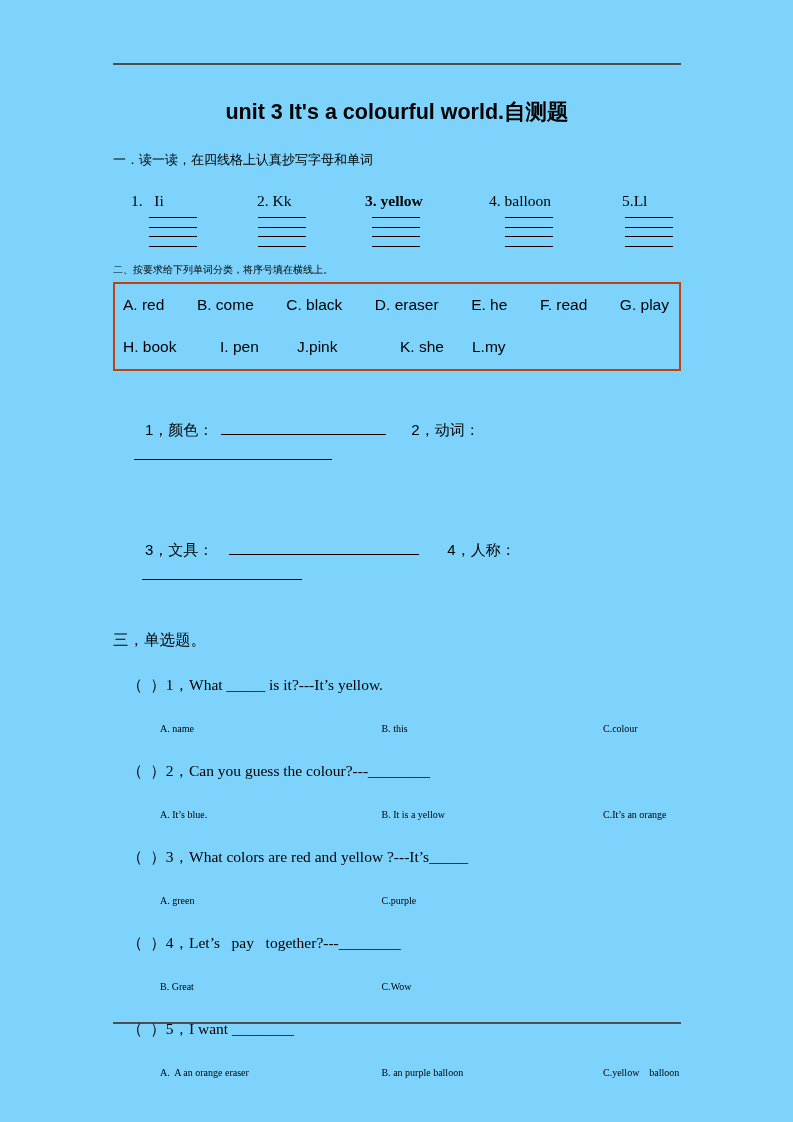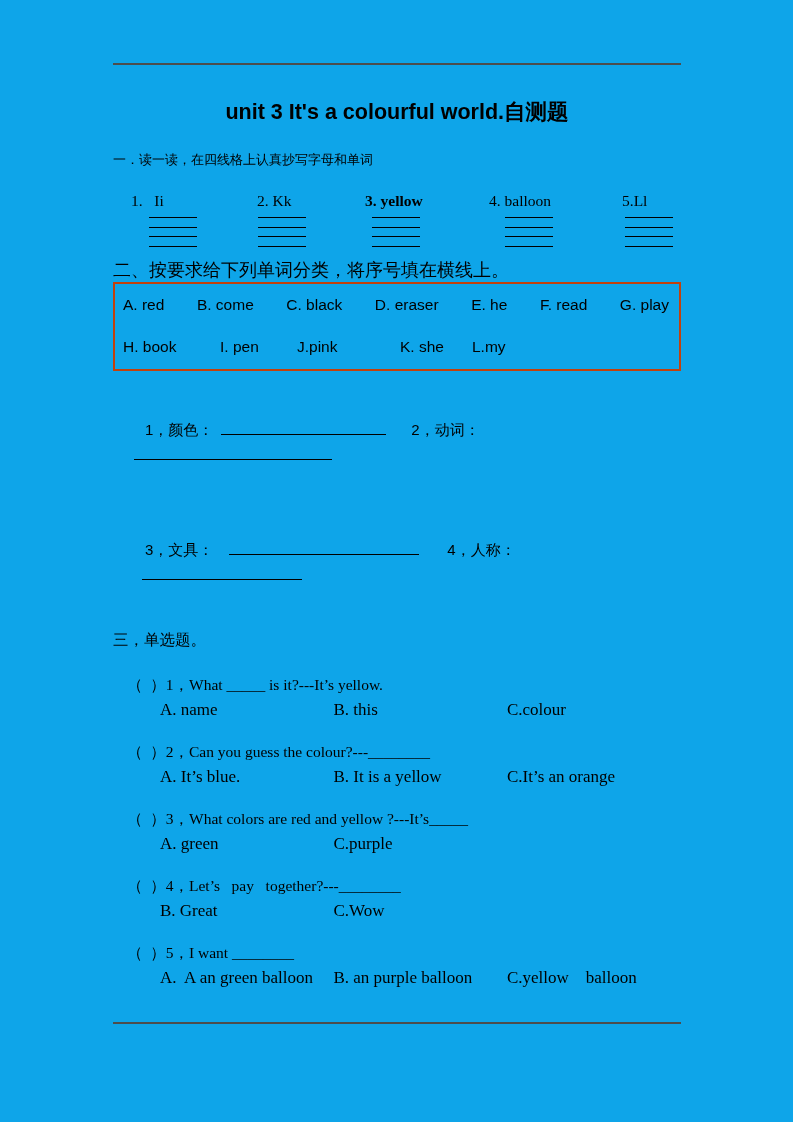--- a/index.html
+++ b/index.html
@@ -1,21 +1,21 @@
 <!DOCTYPE html>
 <html><head>
 <meta charset="utf-8">
 <style>
   * { margin: 0; padding: 0; box-sizing: border-box; }
   html, body { background: #ffffff; }
   .page {
     position: relative;
     width: 793px;
     height: 1122px;
-    background: #0ea5e9;
+    background: #7dd3fc;
     color: #000;
     font-family: "Liberation Serif", serif;
     overflow: hidden;
     margin: 0 auto;
   }
   .rule {
     position: absolute;
     left: 113px;
     width: 568px;
     height: 2px;
@@ -67,21 +67,21 @@
   .copy-col:nth-child(4) .four-line-grid { margin-left: 16px; }
   .copy-col:nth-child(5) .four-line-grid { margin-left: 3px; }
   .grid-line {
     height: 0;
     border-top: 1.6px solid #000;
     margin-bottom: 8.5px;
   }
   .grid-line:last-child { margin-bottom: 0; margin-top: 1.5px; }
   .s2-heading {
     margin-top: 4px;
-    font-size: 18px;
+    font-size: 10px;
     line-height: 16px;
     white-space: pre-wrap;
   }
   .word-bank {
     margin-top: 4px;
     width: 568px;
     height: 89px;
     border: 2px solid #c2410c;
     padding: 11px 10px 0 8px;
     font-family: "Liberation Sans", sans-serif;
@@ -122,25 +122,26 @@
   }
   .questions { margin-top: 23px; }
   .question { margin-bottom: 20px; }
   .q-stem {
     padding-left: 14px;
     font-size: 15.5px;
     line-height: 22px;
     white-space: pre-wrap;
   }
   .q-options {
-    margin-top: 3px;
+    margin-top: 22px;
     padding-left: 47px;
     display: flex;
-    font-size: 17px;
-    line-height: 22px;
+    font-size: 10px;
+    line-height: 22px;
+    gap: 48px;
   }
   .q-option {
     flex: 0 0 33.3%;
     white-space: pre-wrap;
   }
   .q-option:last-child { flex: 1 1 auto; }
 </style>
 </head>
 <body>
 
@@ -259,21 +260,21 @@
       <div class="question">
         <div class="q-stem">（  ）4，Let’s   pay   together?---________</div>
         <div class="q-options">
           <span class="q-option">B. Great</span>
           <span class="q-option">C.Wow</span>
         </div>
       </div>
       <div class="question">
         <div class="q-stem">（  ）5，I want ________</div>
         <div class="q-options">
-          <span class="q-option">A.  A an green balloon</span>
+          <span class="q-option">A.  A an orange eraser</span>
           <span class="q-option">B. an purple balloon</span>
           <span class="q-option">C.yellow    balloon</span>
         </div>
       </div>
     </div>
 
   </div>
 </div>
 
 </body></html>

